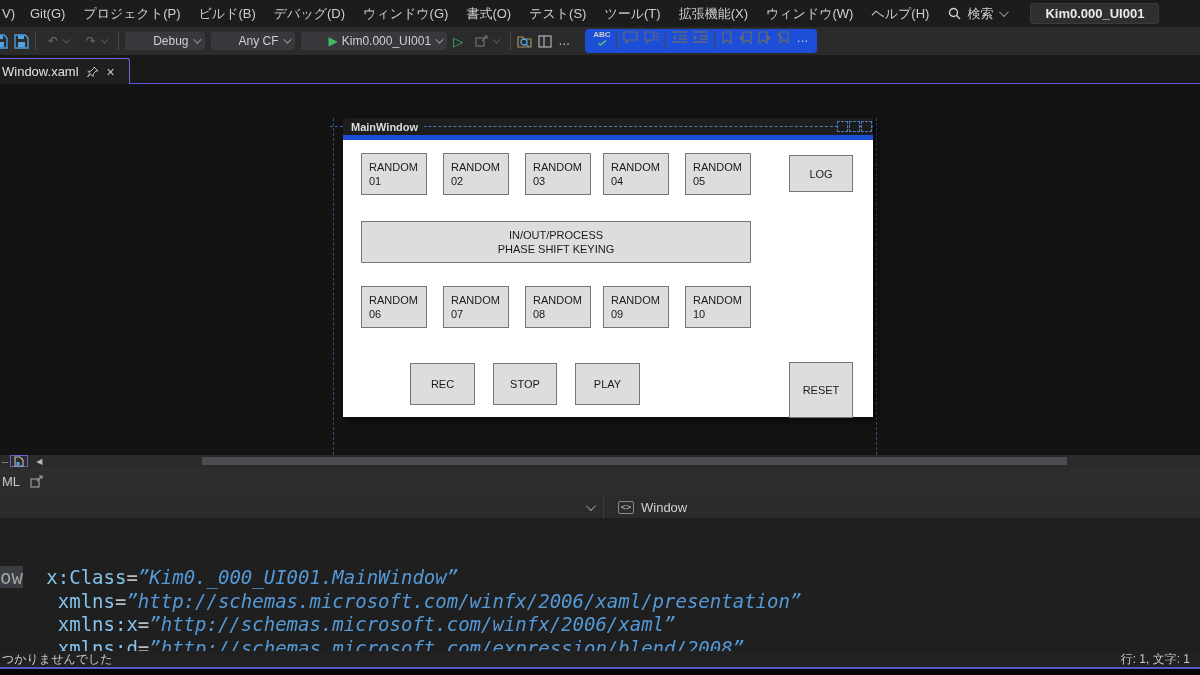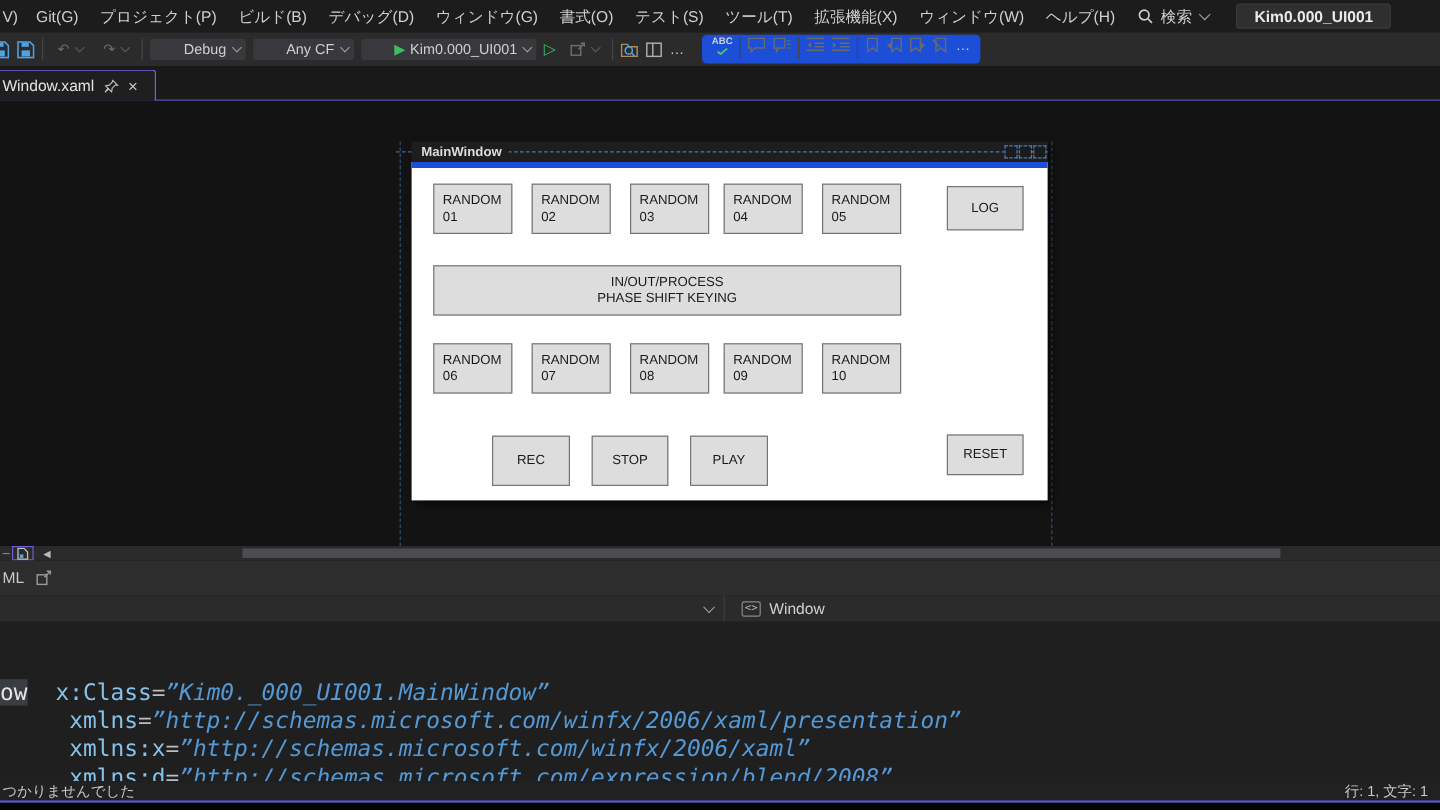--- a/index.html
+++ b/index.html
@@ -66,21 +66,21 @@
   .xaml-label{font-size:13px;color:#c8c8c8;}
   
   .navbar{position:absolute;left:0;top:496px;width:1200px;height:23px;background:#2b2b2b;border-bottom:1px solid #1d1d1d;display:flex;align-items:center;font-size:13px;}
   .nav-combo1{width:604px;height:100%;display:flex;align-items:center;justify-content:flex-end;padding-right:10px;border-right:1px solid #3d3d3d;}
   .nav-combo2{display:flex;align-items:center;gap:7px;padding-left:14px;color:#d0d0d0;}
   .xml-icon{width:16px;height:13px;border:1px solid #8a8a8a;border-radius:2px;color:#b9b9b9;font-size:9px;line-height:11px;text-align:center;font-family:"DejaVu Sans Mono",monospace;}
   
   .code{position:absolute;left:0;top:519px;width:1200px;height:132px;background:#1f1f1f;overflow:hidden;
     font-family:"DejaVu Sans Mono",monospace;font-size:19px;line-height:23.5px;white-space:pre;}
   .code-line{height:23.5px;}
-  .tk-tag{color:#e5e5e5;background:#3a3d41;}
+  .tk-tag{color:#a3a3a3;background:#3a3d41;}
   .tk-attr{color:#85c2ea;margin-left:12px;}
   .tk-op{color:#b8bec4;}
   .tk-str{color:#5499d6;font-style:italic;}
   .tk-plain{color:#d4d4d4;}
   
   .statusbar{position:absolute;left:0;top:651px;width:1200px;height:16px;background:#212122;
     display:flex;align-items:center;justify-content:space-between;font-size:12px;color:#c8c8c8;padding:0 10px 0 2px;}
   .purple-line{position:absolute;left:0;top:667px;width:1200px;height:2px;background:#5b57c8;}
   .black-strip{position:absolute;left:0;top:669px;width:1200px;height:6px;background:#050505;}
 </style>
@@ -268,21 +268,21 @@
         <div class="wbtn left" style="left:182px;top:146px;width:66px;height:42px;">RANDOM
 08</div>
         <div class="wbtn left" style="left:260px;top:146px;width:66px;height:42px;">RANDOM
 09</div>
         <div class="wbtn left" style="left:342px;top:146px;width:66px;height:42px;">RANDOM
 10</div>
 
         <div class="wbtn" style="left:67px;top:223px;width:65px;height:42px;">REC</div>
         <div class="wbtn" style="left:150px;top:223px;width:64px;height:42px;">STOP</div>
         <div class="wbtn" style="left:232px;top:223px;width:65px;height:42px;">PLAY</div>
-        <div class="wbtn" style="left:446px;top:222px;width:64px;height:34px;">RESET</div>
+        <div class="wbtn" style="left:446px;top:222px;width:64px;height:56px;">RESET</div>
       </div>
     </div>
   </div>
 
   <div class="hscroll">
     <span class="hs-dash">–</span>
     <div class="hs-docbox">
       <svg class="icon-svg" width="10" height="11" viewBox="0 0 10 11">
           <path d="M1 1 h5 l3 3 v6 h-8 z" fill="none" stroke="#c0c0c0" stroke-width="1.1"></path>
           <rect x="2.5" y="6" width="3" height="3" fill="#4fa3e3"></rect>

